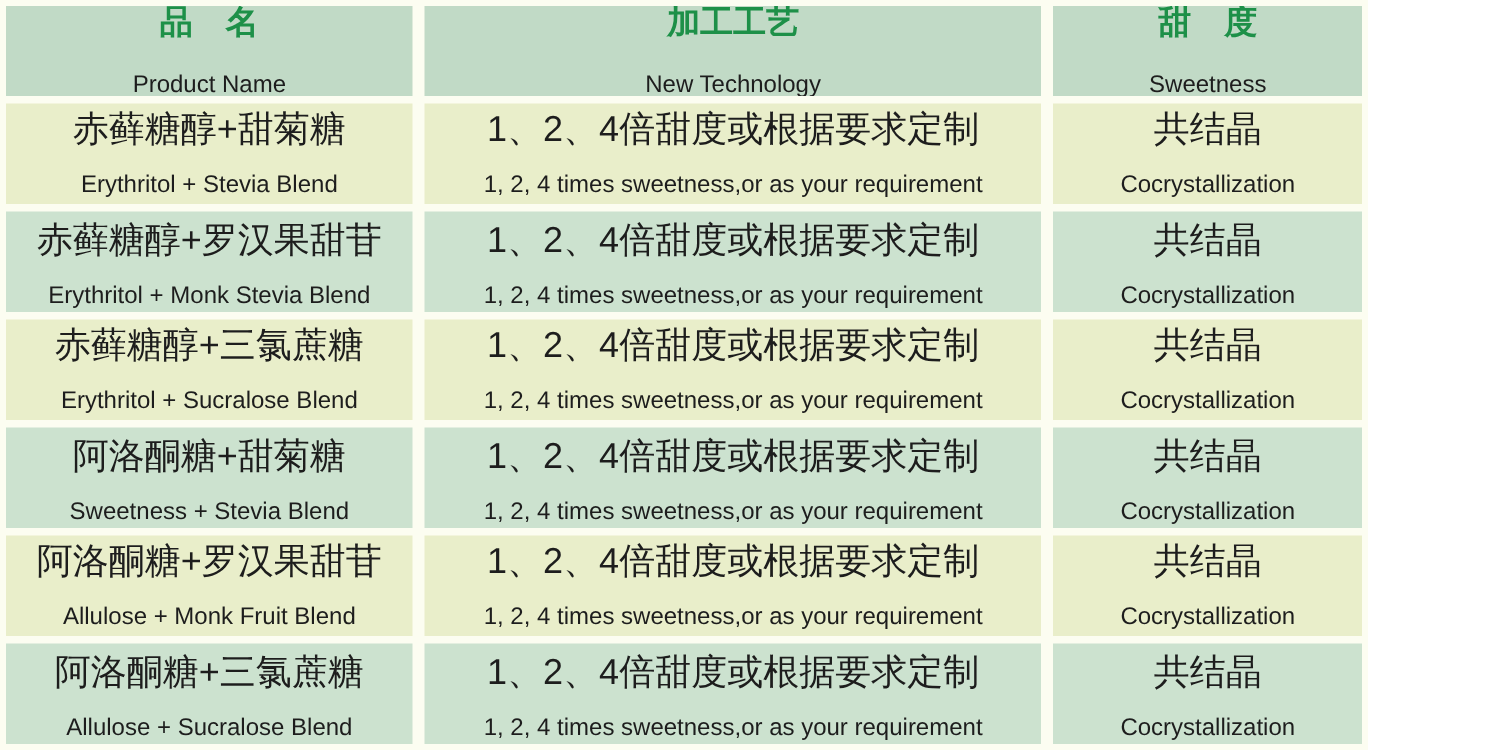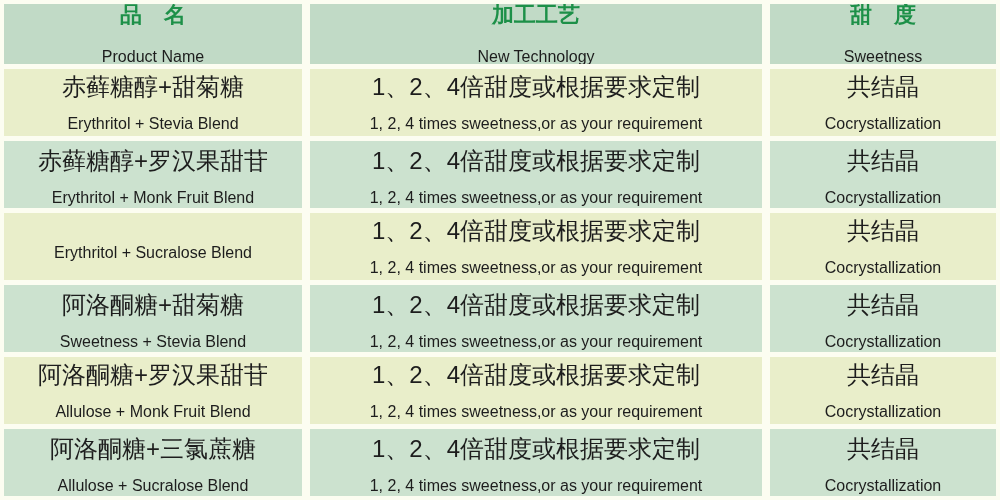--- a/index.html
+++ b/index.html
@@ -9,21 +9,21 @@
     --row-yellow-bg:#e9eeca;
     --header-zh-green:#1d9048;
     --text-color:#1d1d1d;
   }
   *{box-sizing:border-box;margin:0;padding:0;}
   body{
     font-family:"Liberation Sans","DejaVu Sans",sans-serif;
     background:#ffffff;
   }
   .table{
-    width:1000px;
+    width:912px;
     height:500px;
     background:var(--bg-page);
     padding:4px;
     display:grid;
     grid-template-columns:298fr 452fr 226fr;
     grid-template-rows:60px repeat(6,1fr);
     gap:5px 8px;
   }
   .cell{
     display:flex;
@@ -81,32 +81,33 @@
     <div class="zh">1、2、4倍甜度或根据要求定制</div>
     <div class="en">1, 2, 4 times sweetness,or as your requirement</div>
   </div>
   <div class="cell yellow">
     <div class="zh">共结晶</div>
     <div class="en">Cocrystallization</div>
   </div>
 
   <div class="cell green">
     <div class="zh">赤藓糖醇+罗汉果甜苷</div>
-    <div class="en">Erythritol + Monk Fruit Blend</div>
+    <div class="en">Erythritol + Monk Stevia Blend</div>
   </div>
   <div class="cell green">
     <div class="zh">1、2、4倍甜度或根据要求定制</div>
     <div class="en">1, 2, 4 times sweetness,or as your requirement</div>
   </div>
   <div class="cell green">
     <div class="zh">共结晶</div>
     <div class="en">Cocrystallization</div>
   </div>
 
   <div class="cell yellow">
+    <div class="zh">赤藓糖醇+三氯蔗糖</div>
     <div class="en">Erythritol + Sucralose Blend</div>
   </div>
   <div class="cell yellow">
     <div class="zh">1、2、4倍甜度或根据要求定制</div>
     <div class="en">1, 2, 4 times sweetness,or as your requirement</div>
   </div>
   <div class="cell yellow">
     <div class="zh">共结晶</div>
     <div class="en">Cocrystallization</div>
   </div>

